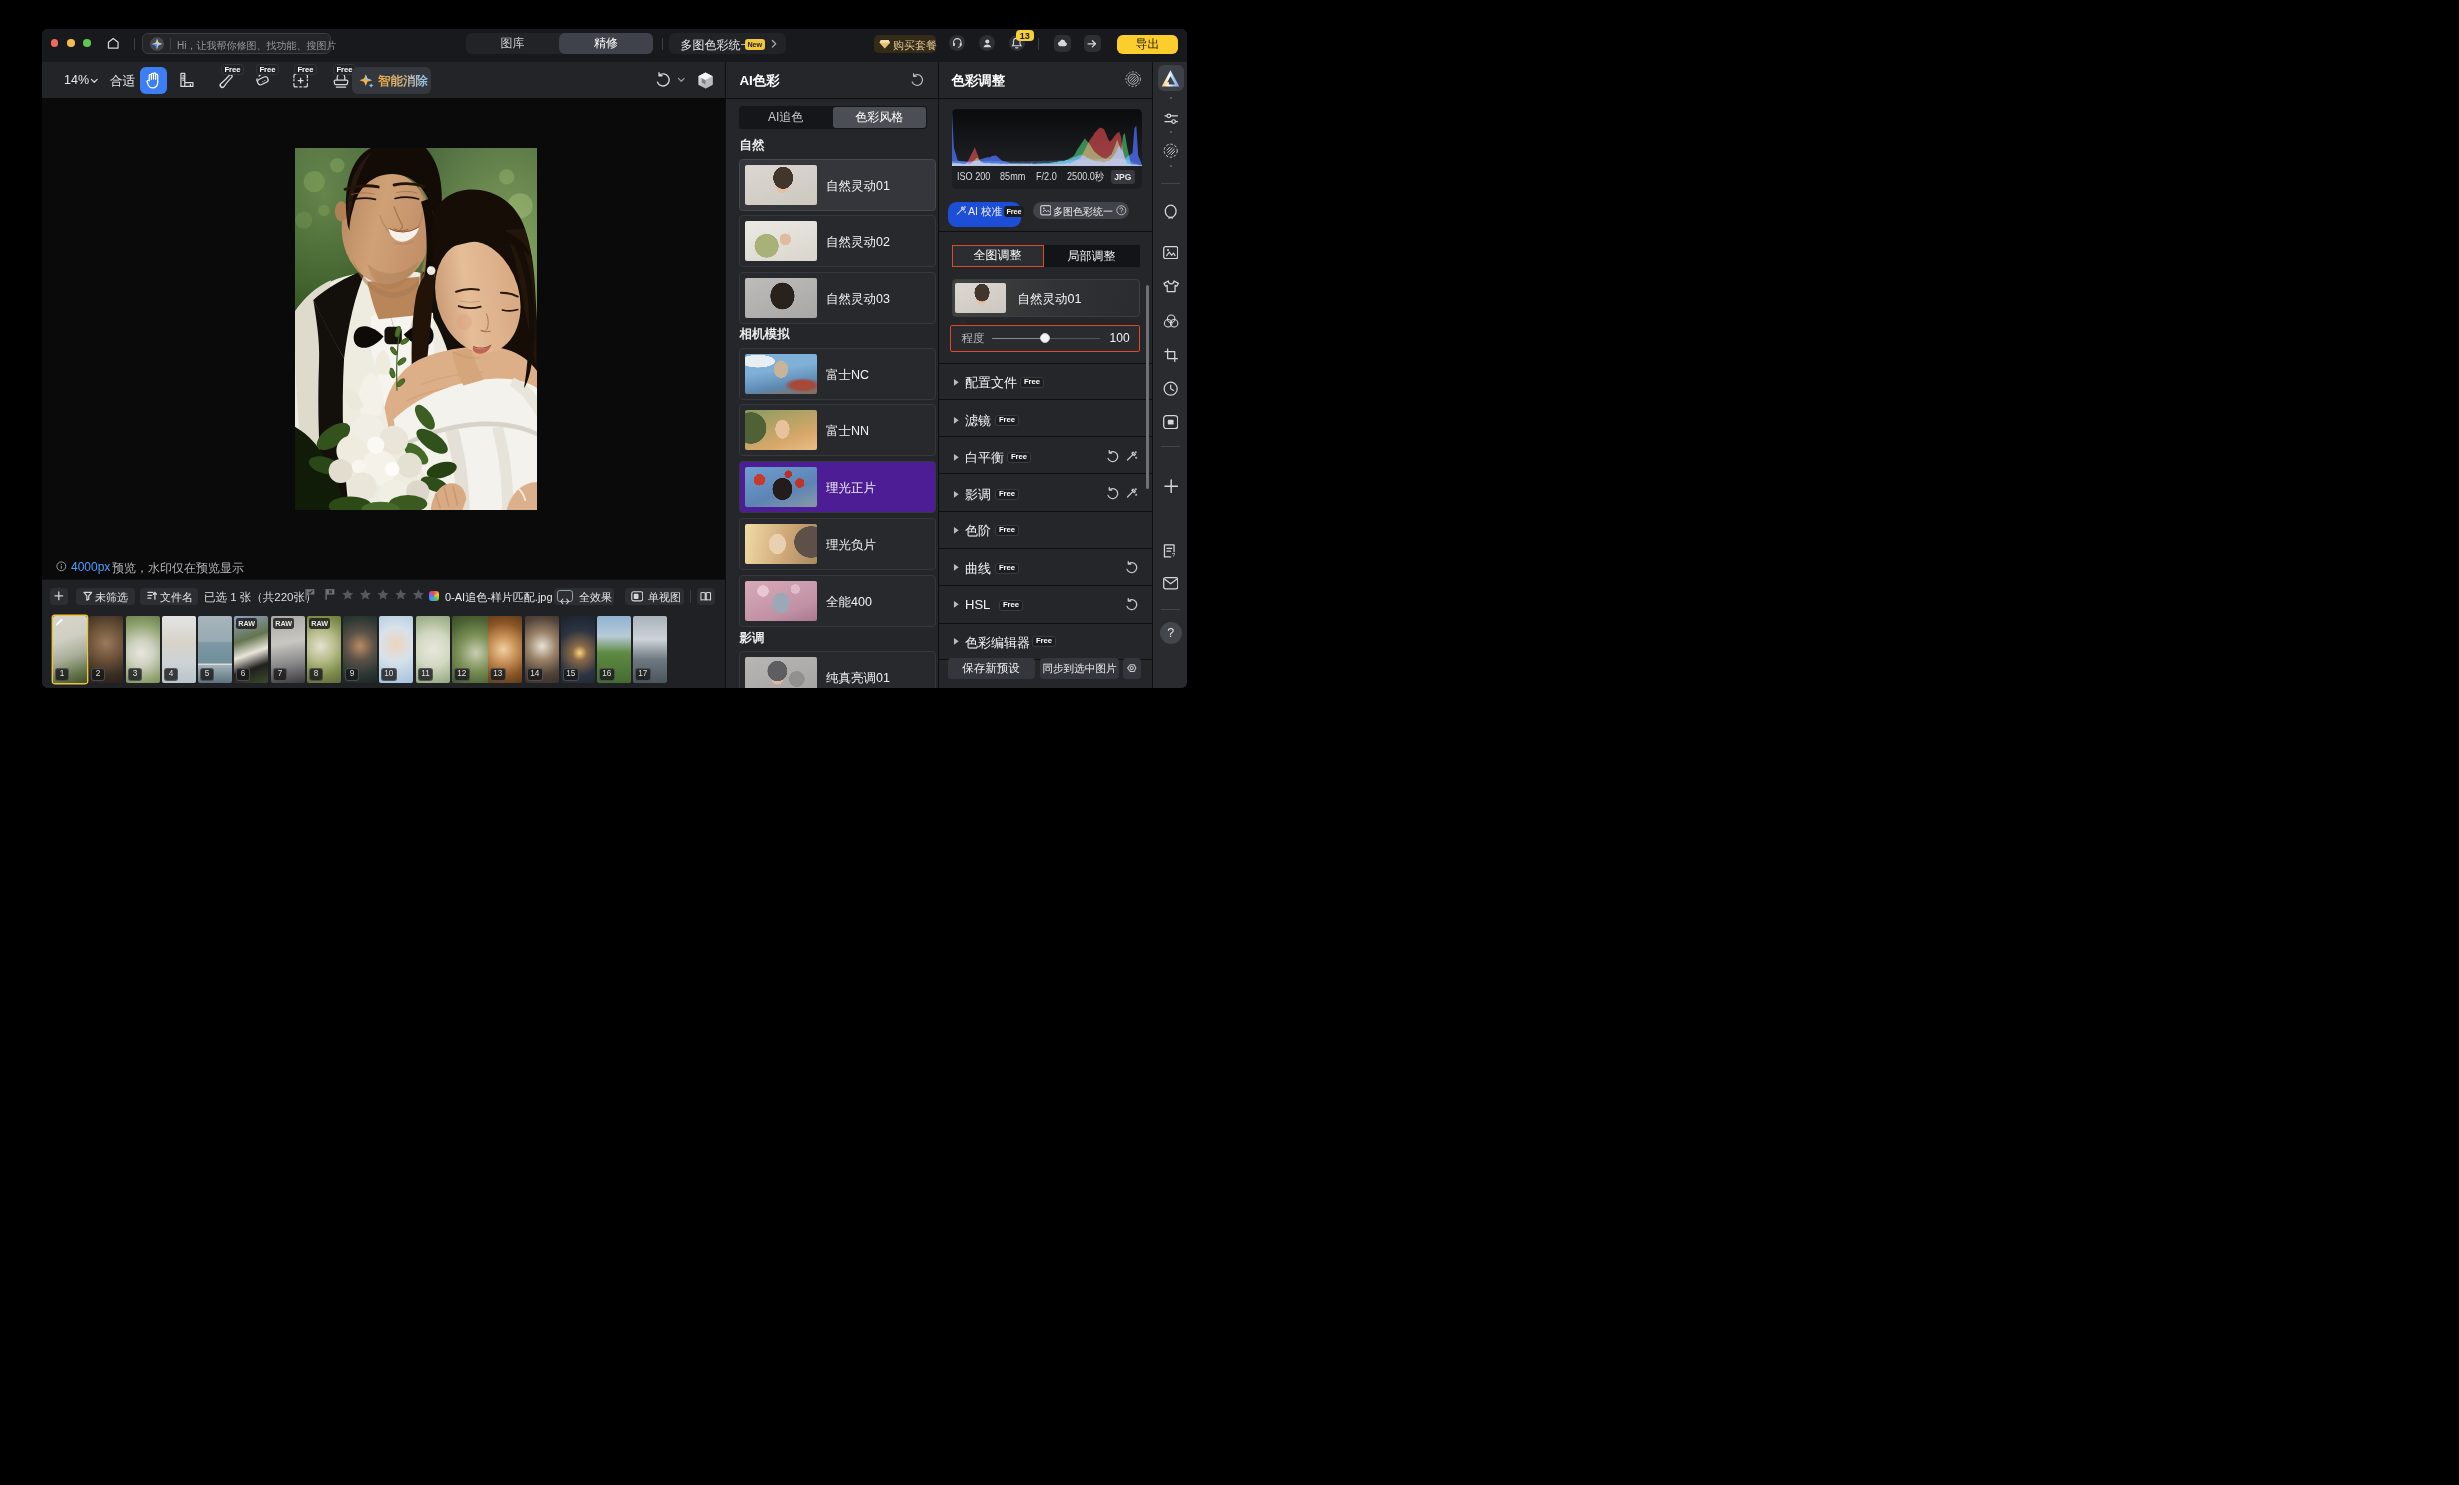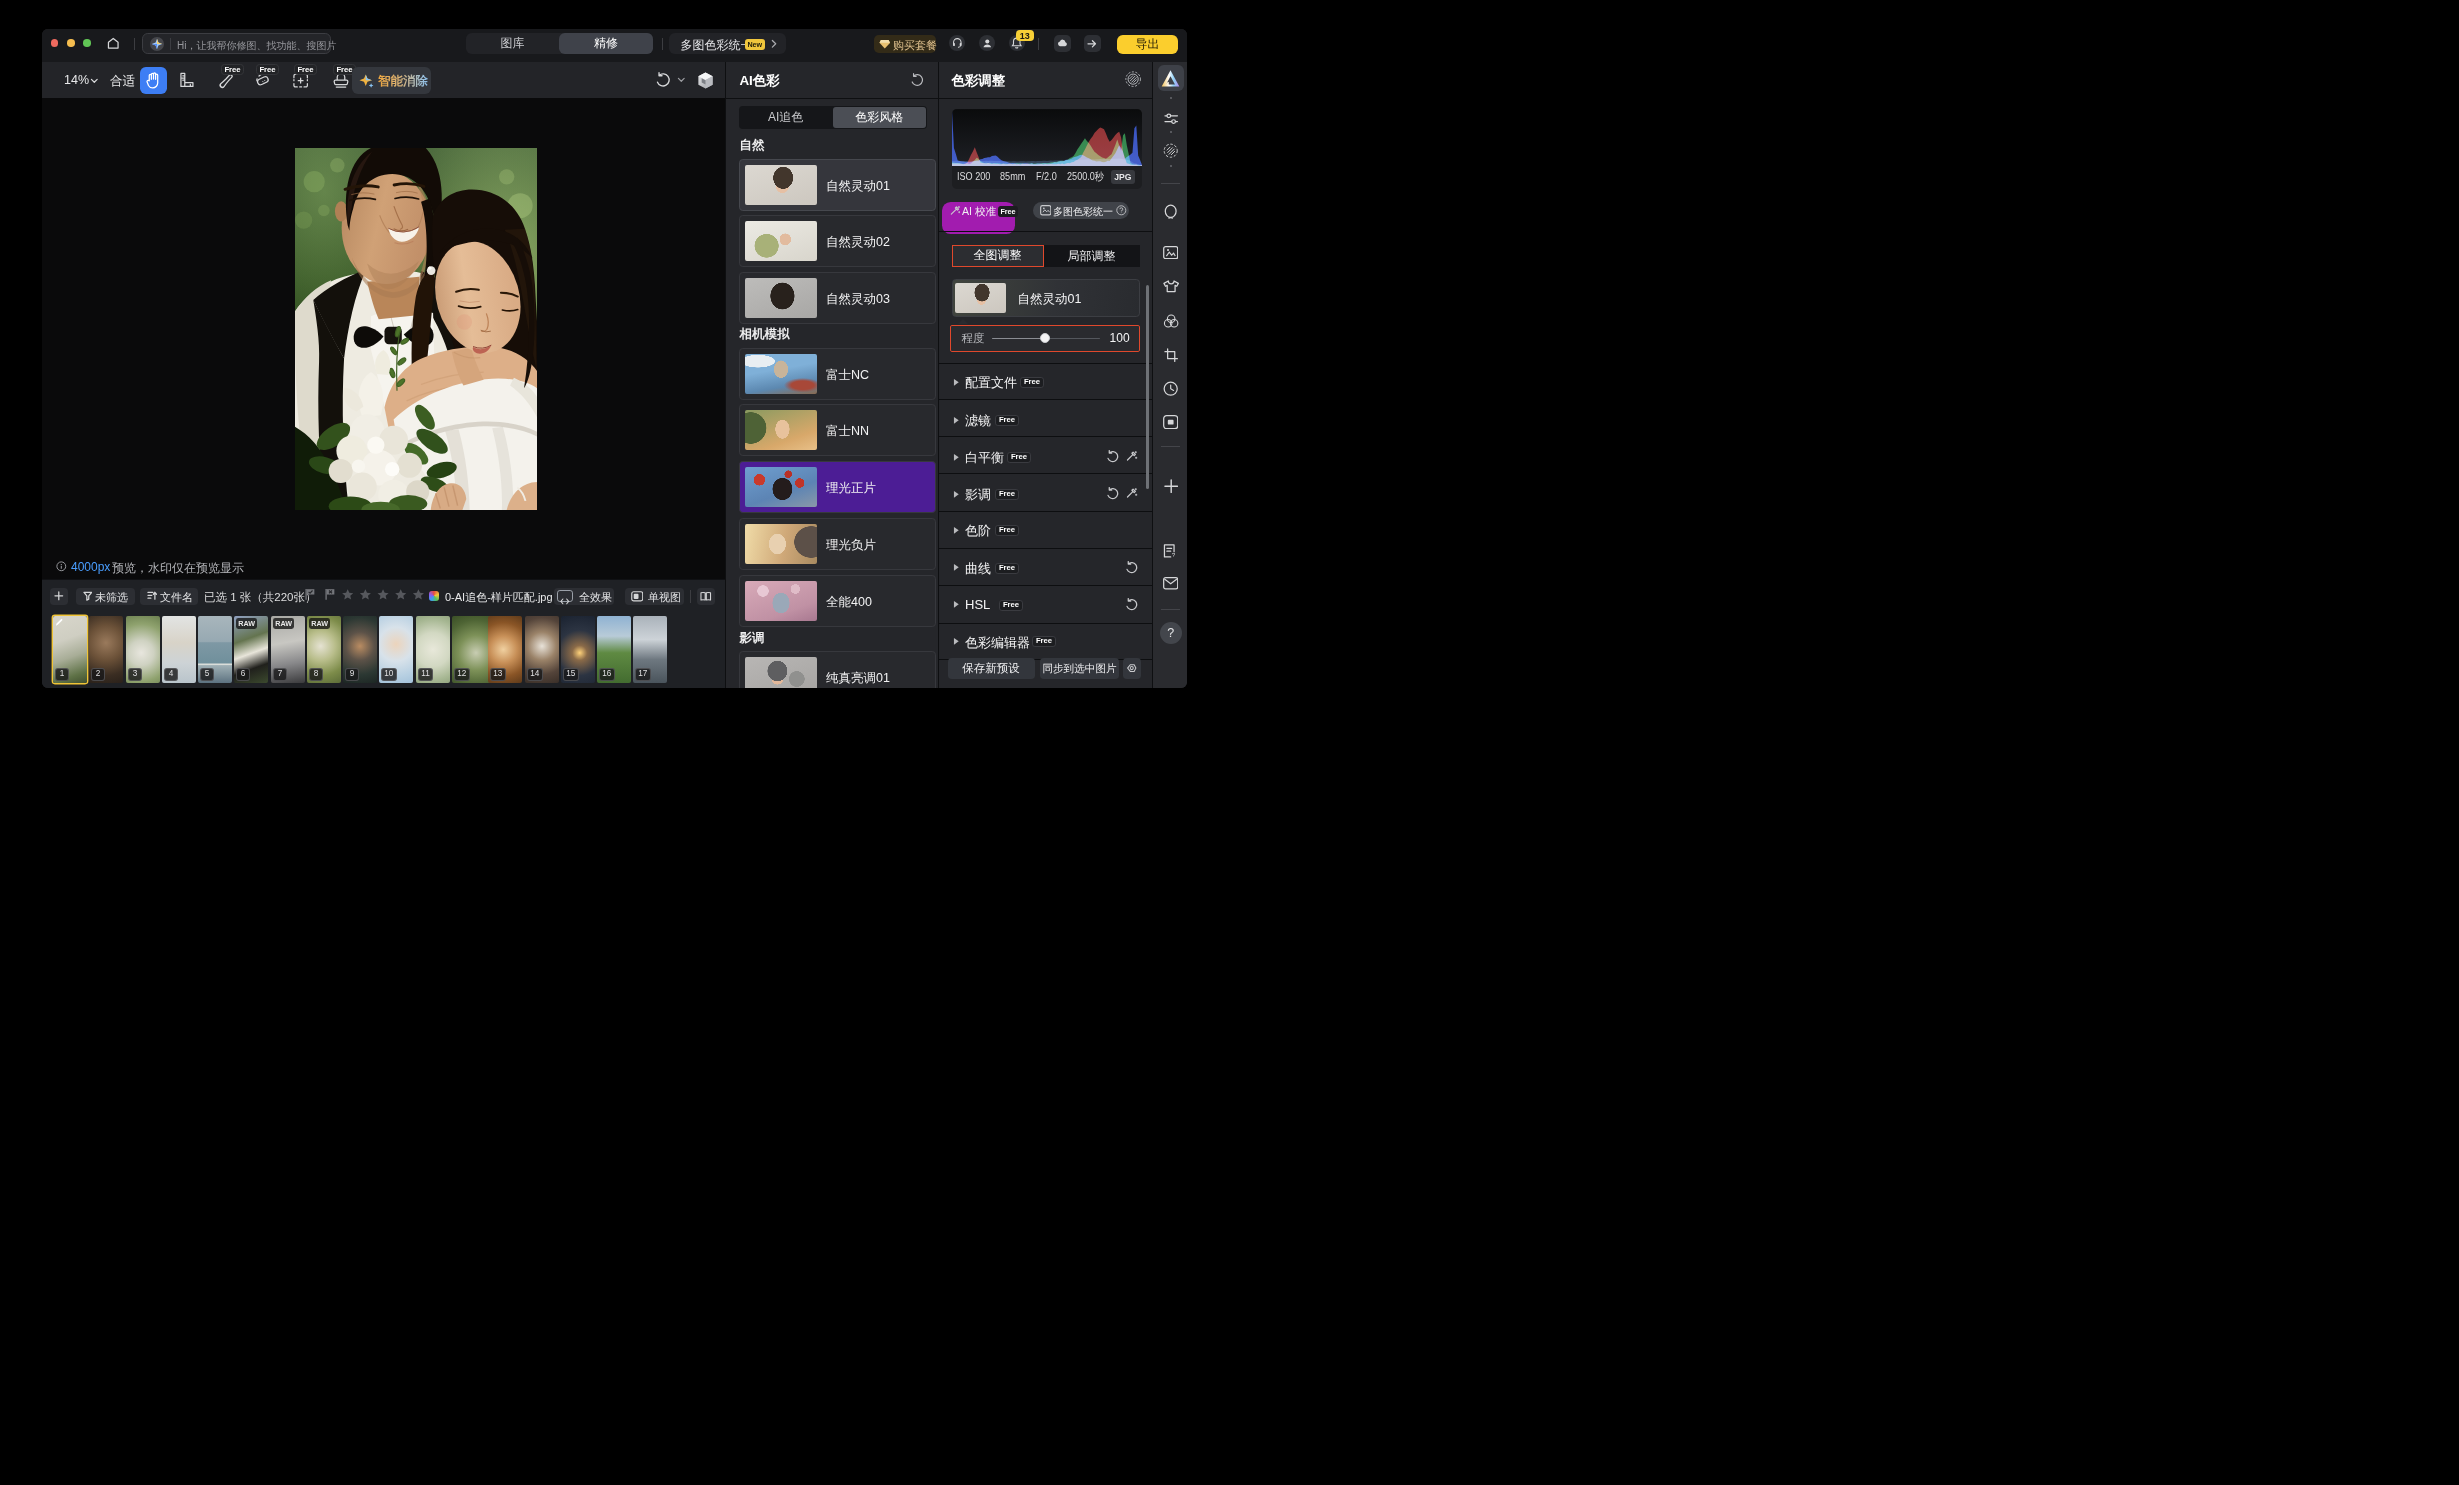--- a/index.html
+++ b/index.html
@@ -515,21 +515,21 @@
       <path d="M0,59 L0.0,56.5 L2.0,56.6 L4.0,56.6 L5.9,56.6 L7.9,56.9 L9.9,56.9 L11.8,57.2 L13.8,56.5 L15.8,55.7 L17.8,51.8 L19.8,47.5 L21.7,44.0 L23.7,39.6 L25.7,45.0 L27.7,50.1 L29.6,55.4 L31.6,56.1 L33.6,56.2 L35.5,56.4 L37.5,56.1 L39.5,56.4 L41.5,57.0 L43.5,56.5 L45.4,57.1 L47.4,56.8 L49.4,57.2 L51.4,57.4 L53.3,56.7 L55.3,57.4 L57.3,57.4 L59.2,56.8 L61.2,56.9 L63.2,57.4 L65.2,56.8 L67.2,57.2 L69.1,57.1 L71.1,57.5 L73.1,56.9 L75.0,57.1 L77.0,56.8 L79.0,56.9 L81.0,57.4 L83.0,57.3 L84.9,57.5 L86.9,57.5 L88.9,57.6 L90.9,57.4 L92.8,57.1 L94.8,57.6 L96.8,57.1 L98.8,57.4 L100.7,57.4 L102.7,57.0 L104.7,57.2 L106.7,57.4 L108.6,57.2 L110.6,56.9 L112.6,57.4 L114.5,56.5 L116.5,57.2 L118.5,56.4 L120.5,55.9 L122.5,56.2 L124.4,55.1 L126.4,55.0 L128.4,53.5 L130.3,52.6 L132.3,51.3 L134.3,49.8 L136.3,45.3 L138.2,42.1 L140.2,37.8 L142.2,33.9 L144.2,30.7 L146.2,28.1 L148.1,24.9 L150.1,22.8 L152.1,20.6 L154.1,19.2 L156.0,19.9 L158.0,21.0 L160.0,25.3 L161.9,30.3 L163.9,33.9 L165.9,32.2 L167.9,29.6 L169.8,27.0 L171.8,24.9 L173.8,23.5 L175.8,29.5 L177.8,44.8 L179.7,50.6 L181.7,56.2 L183.7,56.9 L185.6,57.6 L187.6,58.1 L189.6,57.8 L191.6,57.6 L193.5,58.5 L195.5,58.7 L197.5,58.0 L197.5,59.0 Z" fill="#9e2a2a" opacity="0.9" style="mix-blend-mode:screen"></path>
       <path d="M0,59 L0.0,55.4 L2.0,55.8 L4.0,56.1 L5.9,56.1 L7.9,56.1 L9.9,56.7 L11.8,56.7 L13.8,57.0 L15.8,56.3 L17.8,57.0 L19.8,56.6 L21.7,54.4 L23.7,53.0 L25.7,50.5 L27.7,51.9 L29.6,53.8 L31.6,55.2 L33.6,55.9 L35.5,55.8 L37.5,56.1 L39.5,55.7 L41.5,56.3 L43.5,56.3 L45.4,56.0 L47.4,56.2 L49.4,56.2 L51.4,56.7 L53.3,56.6 L55.3,56.5 L57.3,56.7 L59.2,56.8 L61.2,56.7 L63.2,56.9 L65.2,56.7 L67.2,56.2 L69.1,56.3 L71.1,56.5 L73.1,56.6 L75.0,56.8 L77.0,57.0 L79.0,56.8 L81.0,56.4 L83.0,56.3 L84.9,56.8 L86.9,56.4 L88.9,56.4 L90.9,56.4 L92.8,56.3 L94.8,56.1 L96.8,56.3 L98.8,55.9 L100.7,56.0 L102.7,55.6 L104.7,55.1 L106.7,54.9 L108.6,55.0 L110.6,54.1 L112.6,54.0 L114.5,53.7 L116.5,53.9 L118.5,53.1 L120.5,52.3 L122.5,50.9 L124.4,50.0 L126.4,48.7 L128.4,45.5 L130.3,42.0 L132.3,39.1 L134.3,36.1 L136.3,33.2 L138.2,30.4 L140.2,33.2 L142.2,35.1 L144.2,38.2 L146.2,41.5 L148.1,44.4 L150.1,45.8 L152.1,47.6 L154.1,48.9 L156.0,50.2 L158.0,50.7 L160.0,51.6 L161.9,50.4 L163.9,48.6 L165.9,47.0 L167.9,41.9 L169.8,37.2 L171.8,31.6 L173.8,37.7 L175.8,43.5 L177.8,27.2 L179.7,25.1 L181.7,37.5 L183.7,46.8 L185.6,55.9 L187.6,57.0 L189.6,57.5 L191.6,57.9 L193.5,57.9 L195.5,58.4 L197.5,58.3 L197.5,59.0 Z" fill="#2a9446" opacity="0.85" style="mix-blend-mode:screen"></path>
       <path d="M0,59 L0.0,1.7 L2.0,40.5 L4.0,46.6 L5.9,53.3 L7.9,53.9 L9.9,54.2 L11.8,54.4 L13.8,54.7 L15.8,54.8 L17.8,55.1 L19.8,54.9 L21.7,54.5 L23.7,53.9 L25.7,53.5 L27.7,53.3 L29.6,52.0 L31.6,51.9 L33.6,50.8 L35.5,50.5 L37.5,50.0 L39.5,49.9 L41.5,48.7 L43.5,48.5 L45.4,48.2 L47.4,49.5 L49.4,51.7 L51.4,53.1 L53.3,54.0 L55.3,54.5 L57.3,54.9 L59.2,55.8 L61.2,56.2 L63.2,56.0 L65.2,56.3 L67.2,56.6 L69.1,56.9 L71.1,56.6 L73.1,56.6 L75.0,56.3 L77.0,56.3 L79.0,56.6 L81.0,56.8 L83.0,56.3 L84.9,57.1 L86.9,57.0 L88.9,56.6 L90.9,56.5 L92.8,56.9 L94.8,56.5 L96.8,56.3 L98.8,56.7 L100.7,56.5 L102.7,56.4 L104.7,56.1 L106.7,55.3 L108.6,55.6 L110.6,54.7 L112.6,54.3 L114.5,54.2 L116.5,53.9 L118.5,52.7 L120.5,52.5 L122.5,52.0 L124.4,51.3 L126.4,49.9 L128.4,49.6 L130.3,48.9 L132.3,48.0 L134.3,47.5 L136.3,48.0 L138.2,49.0 L140.2,50.3 L142.2,51.1 L144.2,52.2 L146.2,53.5 L148.1,53.7 L150.1,54.5 L152.1,54.1 L154.1,54.3 L156.0,54.9 L158.0,55.1 L160.0,54.8 L161.9,53.7 L163.9,53.9 L165.9,51.0 L167.9,48.6 L169.8,45.9 L171.8,41.8 L173.8,37.6 L175.8,40.4 L177.8,44.4 L179.7,51.5 L181.7,49.8 L183.7,48.5 L185.6,47.1 L187.6,45.4 L189.6,19.9 L191.6,16.9 L193.5,48.2 L195.5,53.0 L197.5,58.2 L197.5,59.0 Z" fill="#3050d4" opacity="0.9" style="mix-blend-mode:screen"></path>
     </svg>
     <span style="position:absolute;left:5.8px;top:61px;font-size:10.6px;color:#dcdcde;display:inline-block;transform:scaleX(0.86);transform-origin:0 0;white-space:nowrap;">ISO 200</span>
     <span style="position:absolute;left:48px;top:61px;font-size:10.6px;color:#dcdcde;display:inline-block;transform:scaleX(0.86);transform-origin:0 0;white-space:nowrap;">85mm</span>
     <span style="position:absolute;left:84px;top:61px;font-size:10.6px;color:#dcdcde;display:inline-block;transform:scaleX(0.86);transform-origin:0 0;white-space:nowrap;">F/2.0</span>
     <span style="position:absolute;left:115px;top:61px;font-size:10.6px;color:#dcdcde;display:inline-block;transform:scaleX(0.86);transform-origin:0 0;white-space:nowrap;">2500.0秒</span>
     <span style="position:absolute;left:159px;top:61px;background:#37393e;color:#e8e8ea;font-size:8.6px;font-weight:bold;border-radius:2.9px;padding:1.9px 3.8px;">JPG</span>
   </div>
-  <div class="abs" style="left:3px;top:140px;width:73px;height:32px;background:#a21caf;border-radius:8.6px;">
+  <div class="abs" style="left:9px;top:140px;width:73px;height:25px;background:#1d4ed8;border-radius:8.6px;">
     <svg style="position:absolute;left:6.7px;top:2.9px" width="11.5" height="11.5" viewBox="0 0 13 13">
           <g class="ico" style="stroke:#c9cacd;stroke-width:1.3">
             <path d="M2.6 10.4 L8.4 4.6 M7.2 3.4 L9.6 5.8 L10.8 4.6 L8.4 2.2 Z"></path>
             <path d="M11.2 1.6 L11.2 3.0 M10.5 2.3 L11.9 2.3 M11.6 7.4 L11.6 8.8 M10.9 8.1 L12.3 8.1" style="stroke-width:0.9"></path>
           </g>
         </svg>
     <span style="position:absolute;left:20px;top:2.9px;font-size:10.6px;color:#f0f0f2;white-space:nowrap;">AI 校准</span>
     <span style="position:absolute;left:56px;top:3.8px;background:#1c1d20;color:#fff;font-size:7.2px;font-weight:bold;border-radius:2.9px;padding:1px 2.4px;">Free</span>
   </div>
   <div class="abs" style="left:94px;top:140px;width:96px;height:17.3px;background:#404349;border-radius:8.6px;">

